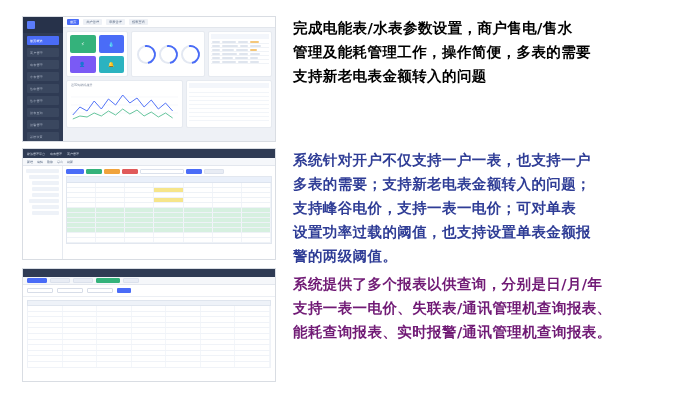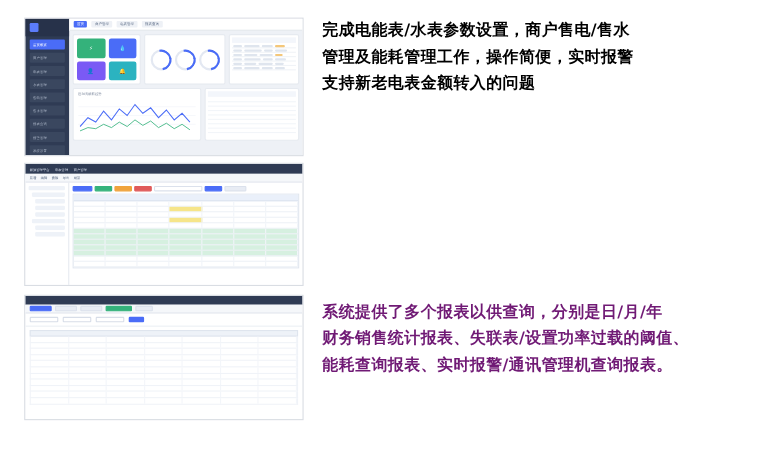--- a/index.html
+++ b/index.html
@@ -467,24 +467,31 @@
           <div></div>
           <div></div>
           <div></div>
           <div></div>
         </div>
     </div>
   </div>
 
   <div class="txt" id="t1">
     <p>完成电能表/水表参数设置，商户售电/售水</p>
-    <p>管理及能耗管理工作，操作简便，实时报警</p>
+    <p>管理及能耗管理工作，操作简便，多表的需要</p>
     <p>支持新老电表金额转入的问题</p>
   </div>
 
+  <div class="txt" id="t2">
+    <p>系统针对开户不仅支持一户一表，也支持一户</p>
+    <p>多表的需要；支持新老电表金额转入的问题；</p>
+    <p>支持峰谷电价，支持一表一电价；可对单表</p>
+    <p>设置功率过载的阈值，也支持设置单表金额报</p>
+    <p>警的两级阈值。</p>
+  </div>
 
   <div class="txt" id="t3">
     <p>系统提供了多个报表以供查询，分别是日/月/年</p>
-    <p>财务销售统计报表、失联表/设置功率过载的阈值、</p>
+    <p>支持一表一电价、失联表/通讯管理机查询报表、</p>
     <p>能耗查询报表、实时报警/通讯管理机查询报表。</p>
   </div>
 
 </div>
 
 </body></html>

